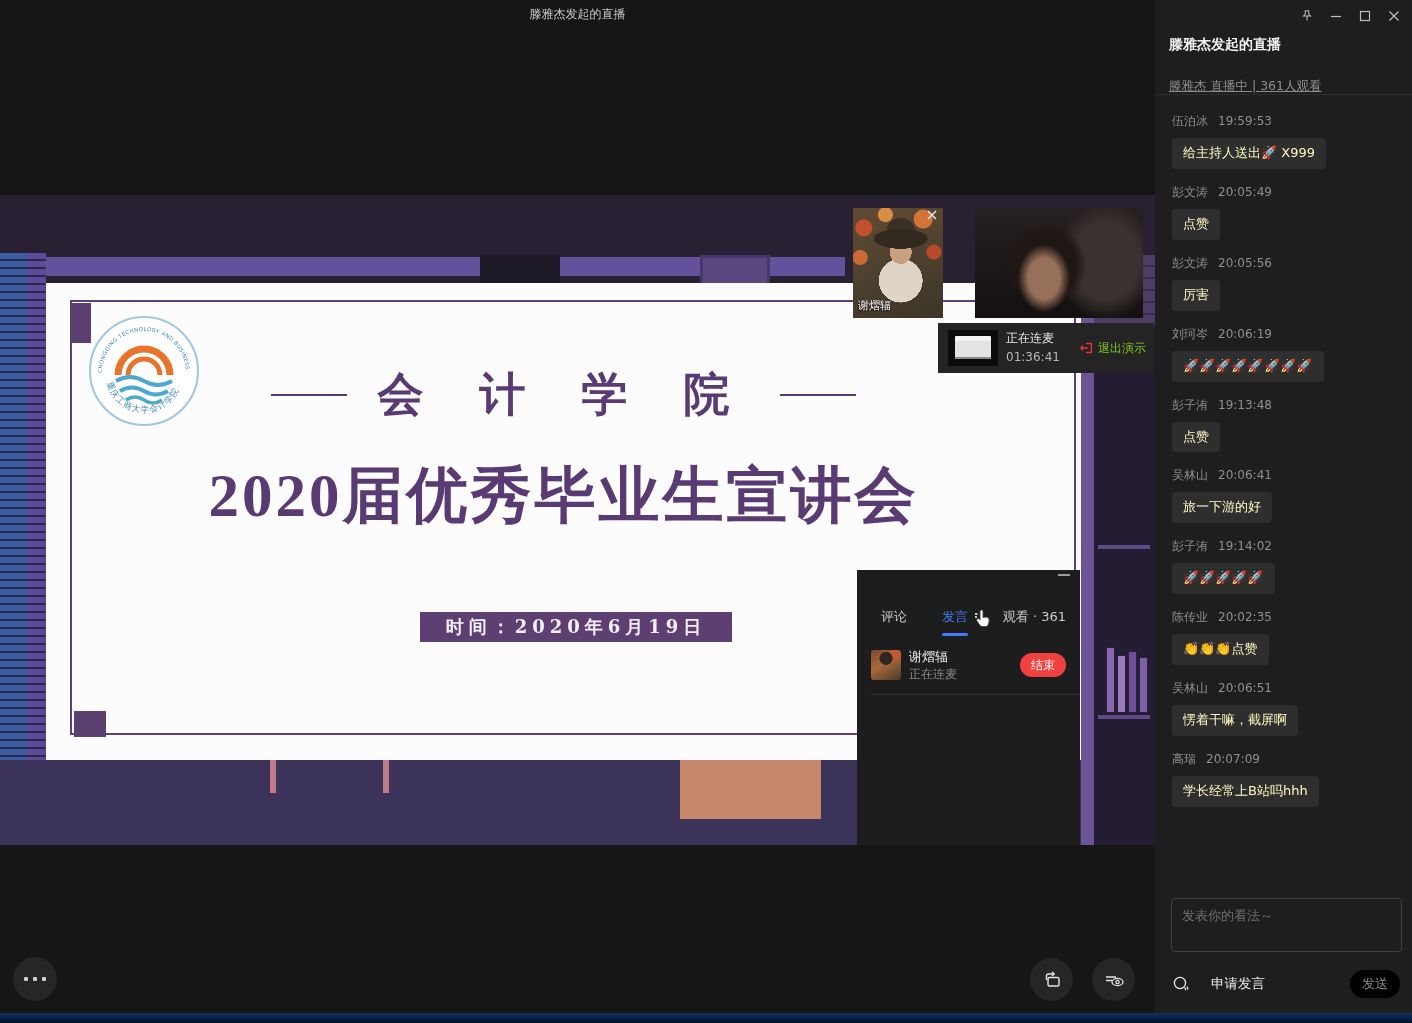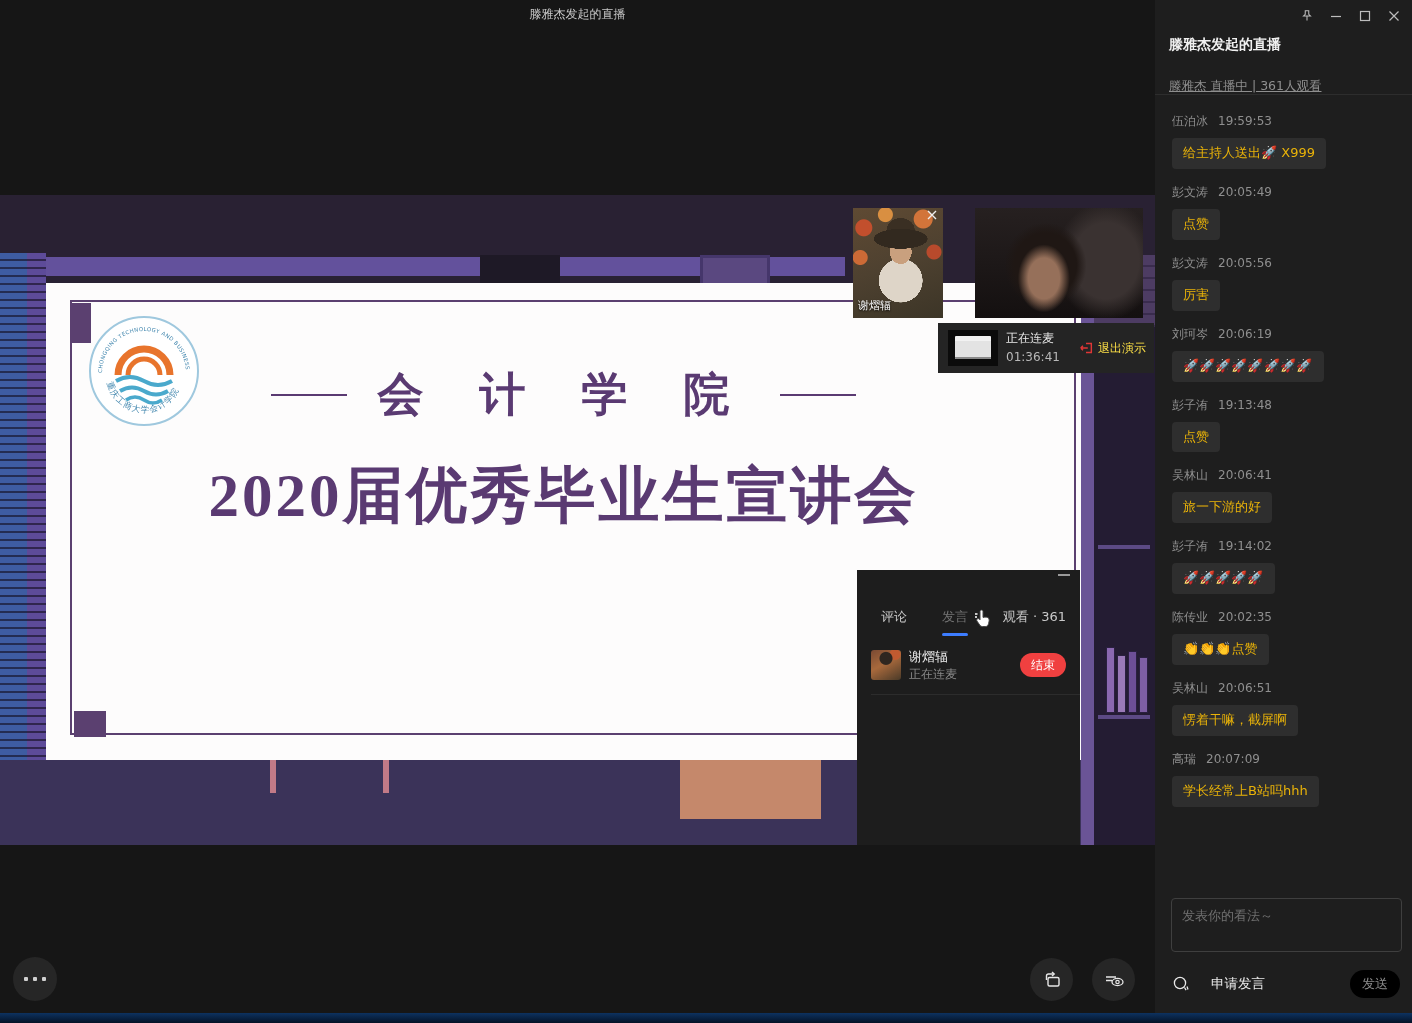--- a/index.html
+++ b/index.html
@@ -76,29 +76,29 @@
   .v-share { left:938px; top:128px; width:216px; height:50px; background:#242424;
              display:flex; align-items:center; }
   .share-thumb { position:relative; width:50px; height:36px; background:#0b0b0b; margin-left:10px; flex:none; }
   .share-thumb::after { content:""; position:absolute; left:7px; top:6px; width:36px; height:23px;
              background:linear-gradient(180deg,#f2f2f2 0 5px,#e3e3e3 5px 100%); border-radius:1px;
              box-shadow:inset 0 -6px 0 -4px #8a8a8a; }
   .share-texts { margin-left:8px; line-height:1.55; }
   .share-status { color:#eaeaea; font-size:12px; }
   .share-duration { color:#b9b9b9; font-size:12px; }
   .share-exit { margin-left:auto; margin-right:8px; display:flex; align-items:center; gap:4px;
-                color:#fde047; font-size:12px; cursor:pointer; }
+                color:#84cc16; font-size:12px; cursor:pointer; }
 
   
   .v-panel { left:857px; top:375px; width:223px; height:275px; background:#1d1d1d; }
   .p-min { right:10px; top:4px; width:12px; height:2px; background:#9a9a9a; cursor:pointer; }
   .p-tabs { left:0; top:38px; width:100%; display:flex; align-items:center;
             padding:0 14px 0 24px; justify-content:space-between; }
   .p-tab { position:relative; color:#c9c9c9; font-size:13px; cursor:pointer; white-space:nowrap; }
-  .p-tab.active { color:#737373; }
+  .p-tab.active { color:#3b82f6; }
   .tab-underline { position:absolute; left:50%; transform:translateX(-50%); bottom:-10px;
             width:26px; height:3px; border-radius:2px; background:#3d7dff; }
   .p-item { left:0; top:72px; width:100%; height:46px; display:flex; align-items:center; padding:0 14px; }
   .p-avatar { width:30px; height:30px; border-radius:3px; flex:none;
       background:
         radial-gradient(circle at 50% 28%, #2e2620 0 6px, rgba(0,0,0,0) 7px),
         radial-gradient(circle at 80% 15%, #c05a30 0 5px, rgba(0,0,0,0) 6px),
         linear-gradient(150deg,#7a4a33,#a8693c 45%,#4a3a28); }
   .p-item-texts { margin-left:8px; line-height:1.4; }
   .p-item-name { color:#efefef; font-size:13px; }
@@ -125,21 +125,21 @@
              background:none; border:none; cursor:pointer; }
   .sb-title { left:14px; top:36px; font-size:14px; font-weight:bold; color:#f0f0f0; }
   .sb-sub   { left:14px; top:78px; font-size:12.5px; color:#8f8f8f;text-decoration:underline; }
   .sb-divider { left:0; top:94px; width:100%; height:1px; background:#2d2d2d; }
 
   .sb-msgs { left:17px; top:113px; width:230px; height:760px; overflow:hidden; }
   .msg { margin-bottom:15px; }
   .msg-head { font-size:12px; color:#8f8f8f; margin-bottom:8px; }
   .msg-head .msg-name { margin-right:10px; }
   .msg-bubble { display:inline-block; background:#2e2e2e; border-radius:4px;
-                padding:7px 11px; color:#eab308; font-size:13px; max-width:212px; line-height:1.3; }
+                padding:7px 11px; color:#fef9c3; font-size:13px; max-width:212px; line-height:1.3; }
 
   .sb-input { left:16px; top:898px; width:231px; height:54px; background:transparent;
               border:1px solid #3f3f3f; border-radius:4px; color:#ddd; font-size:13px;
               padding:8px 10px; resize:none; outline:none;
               font-family:"DejaVu Sans","Liberation Sans",sans-serif; }
   .sb-input::placeholder { color:#6f6f6f; }
   .sb-bottom { left:16px; top:970px; width:229px; display:flex; align-items:center; }
   .req-speak { display:flex; align-items:center; gap:20px; color:#e9e9e9; font-size:13.5px;
                background:none; border:none; cursor:pointer; }
   .send-btn { margin-left:auto; width:50px; height:28px; border:none; border-radius:14px;
@@ -199,20 +199,21 @@
           <path d="M32 76 q12 -7 24 0 t24 0" stroke="#4aa9cc" stroke-width="4" fill="none"></path>
           <path d="M38 85 q9 -6 18 0 t18 0" stroke="#4aa9cc" stroke-width="3.5" fill="none"></path>
         </svg>
 
         <div class="abs s-title-row">
           <span class="s-title-line"></span>
           <span class="s-title">会 计 学 院</span>
           <span class="s-title-line"></span>
         </div>
         <div class="abs s-headline">2020届优秀毕业生宣讲会</div>
+        <div class="abs s-banner">时间：2020年6月19日</div>
       </div>
 
       <div class="abs v-thumb-kid">
         <span class="abs thumb-label">谢熠辐</span>
         <span class="abs thumb-close">
           <svg width="12" height="12" viewBox="0 0 12 12">
               <path d="M2 2l8 8M10 2l-8 8" stroke="#efefef" stroke-width="1.4"></path>
             </svg>
         </span>
       </div>

